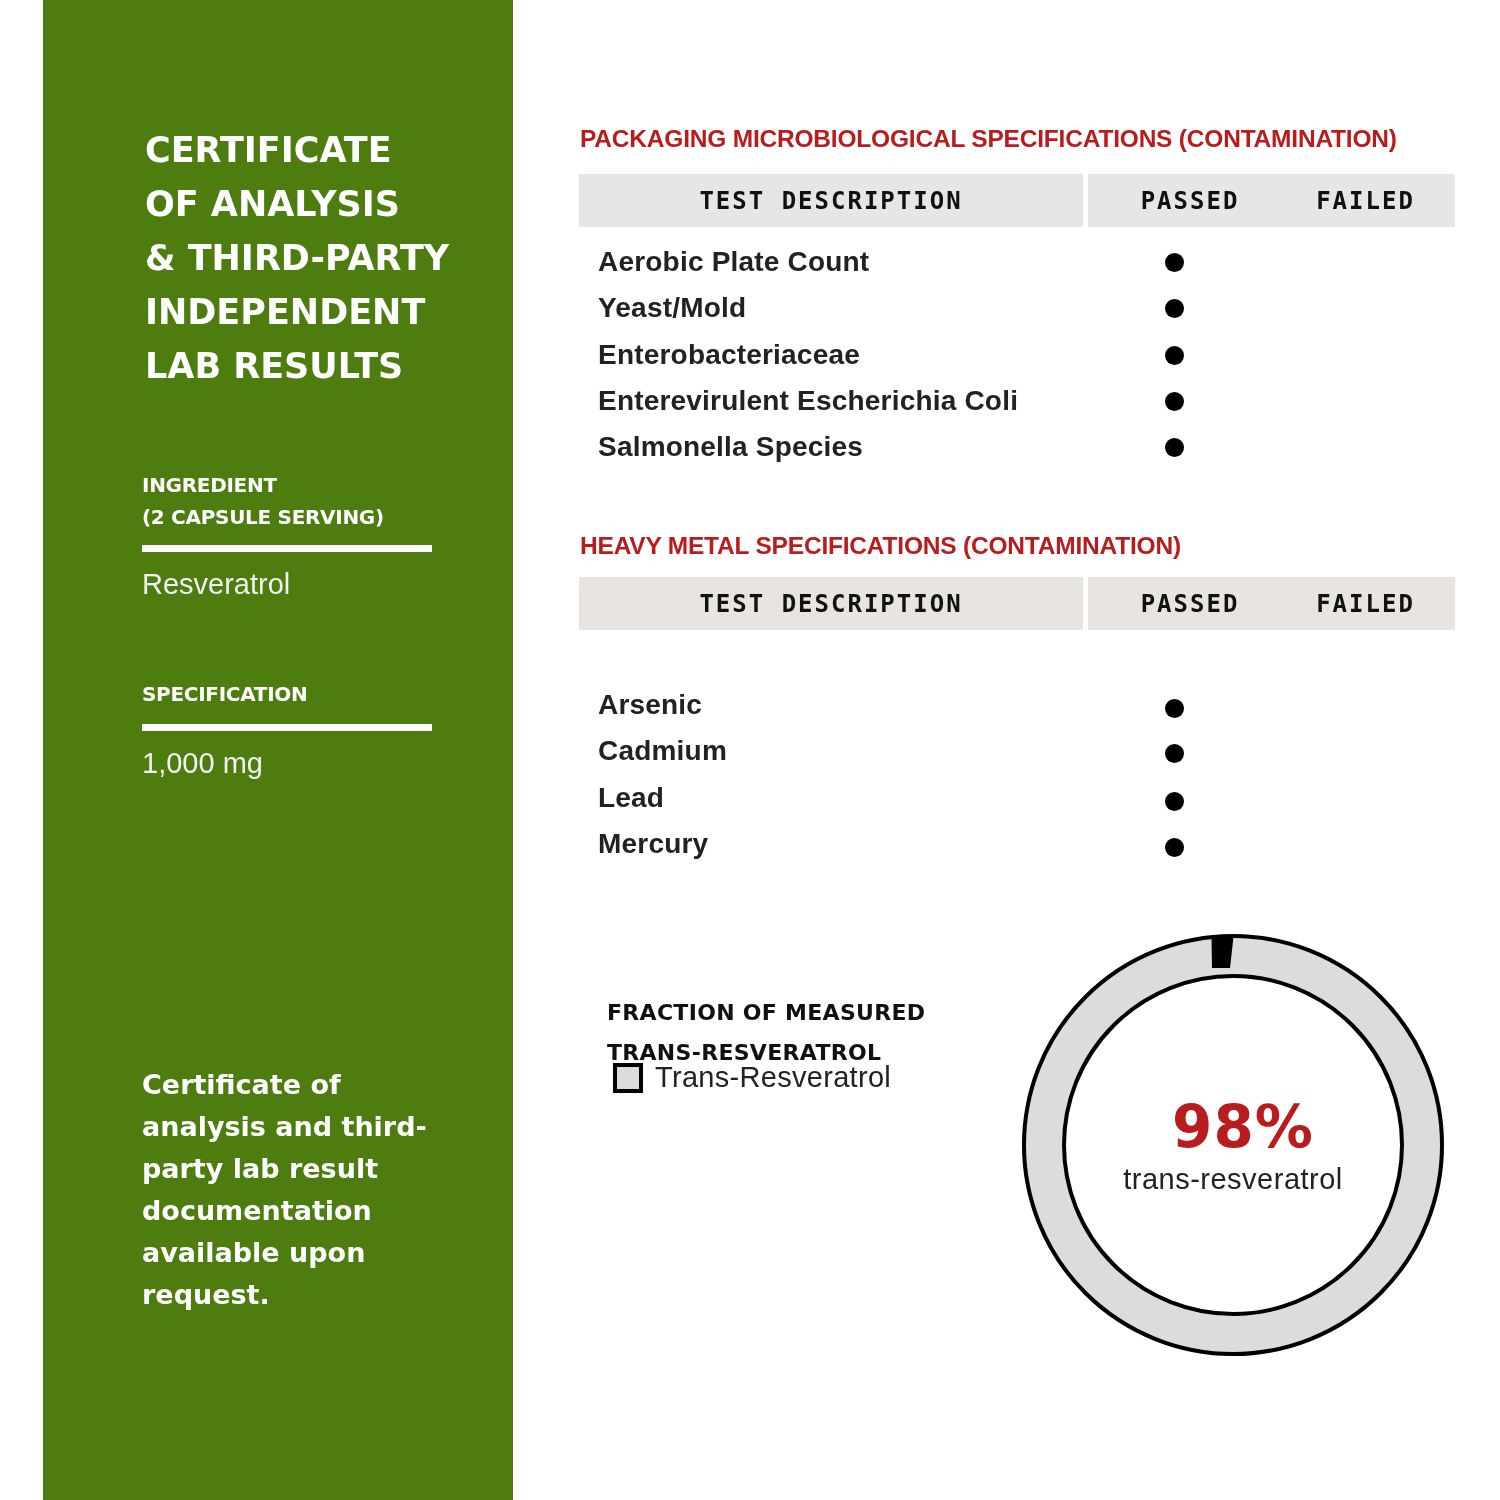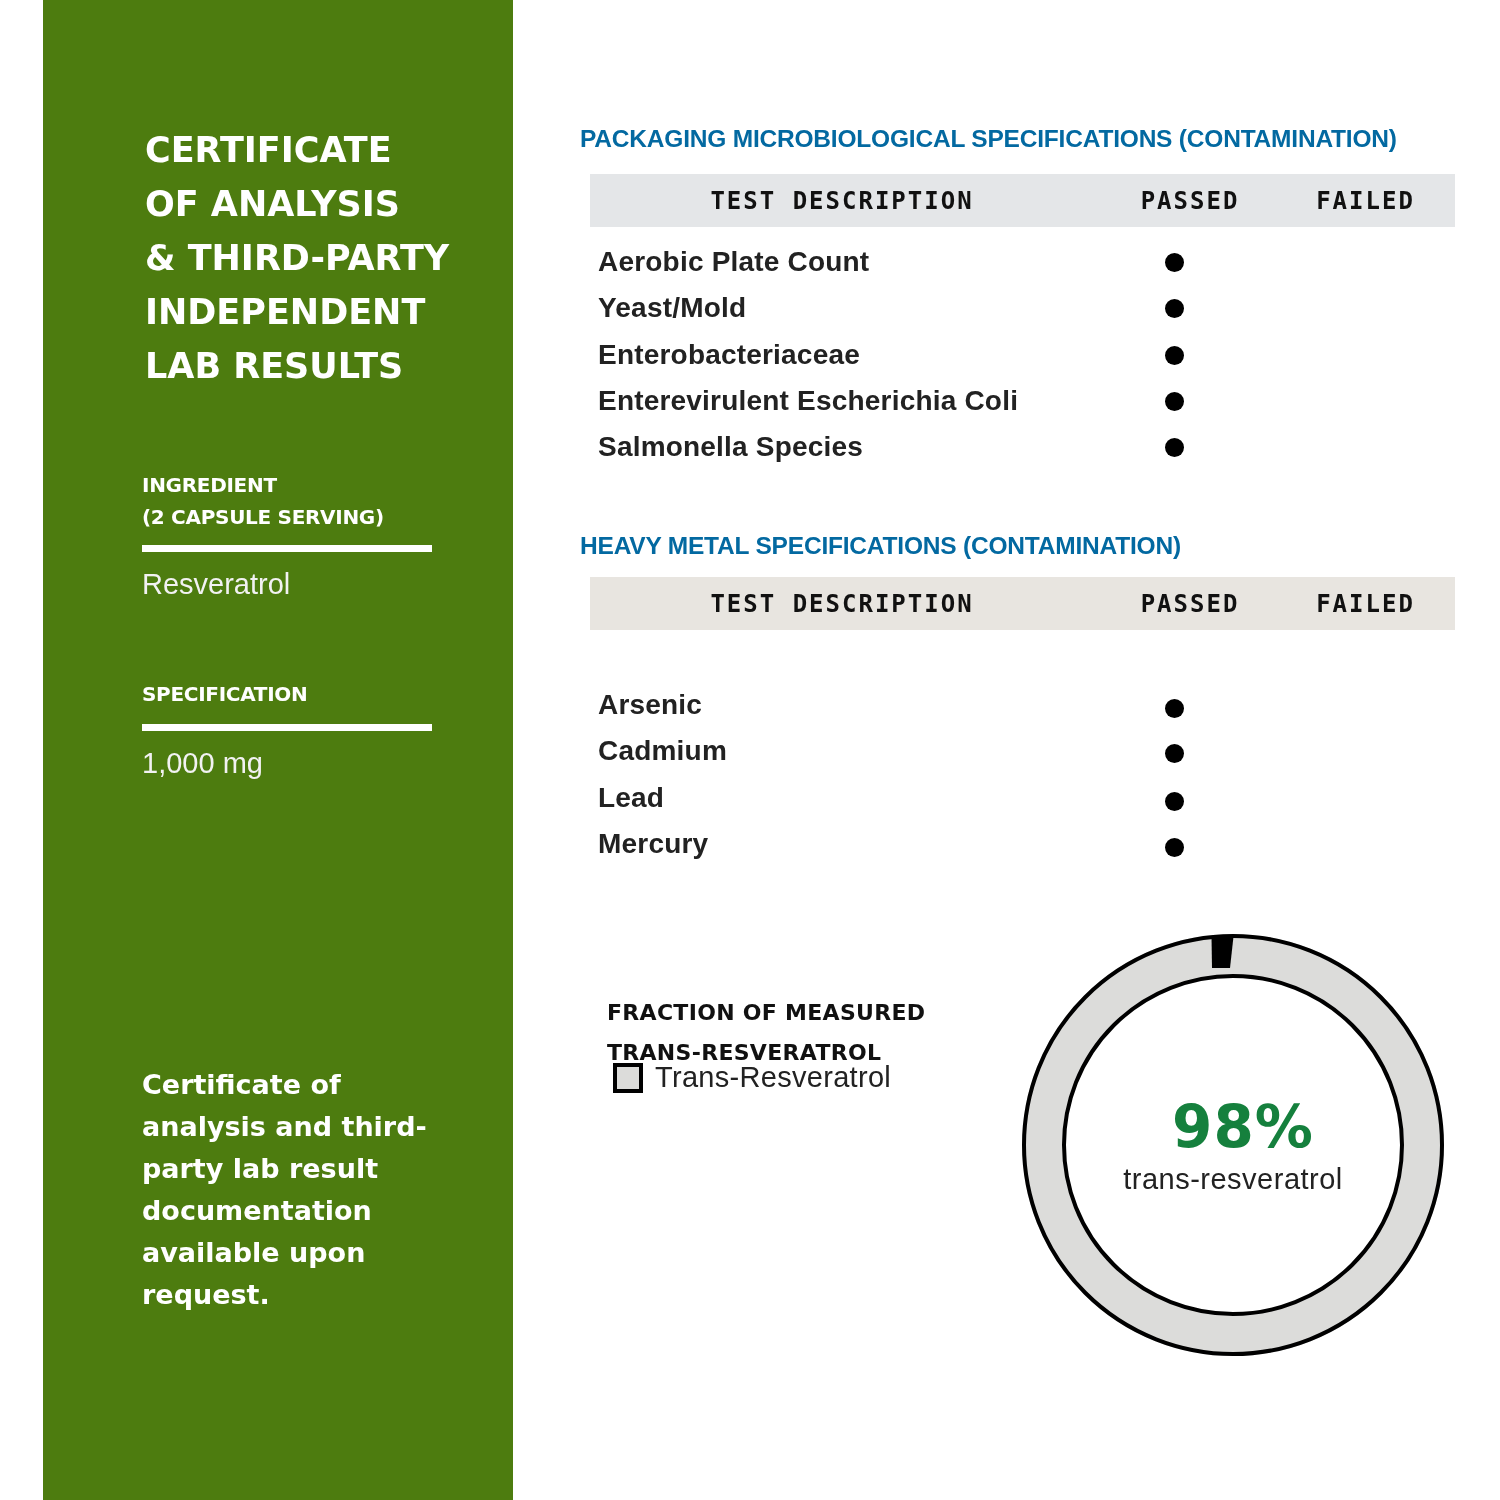--- a/index.html
+++ b/index.html
@@ -31,33 +31,33 @@
   .spec .label-rule { margin-top: 14px; }
   .note {
     position: absolute; left: 99px; top: 1064px; width: 330px;
     font-family: "DejaVu Sans", sans-serif; font-weight: bold;
     font-size: 27px; line-height: 42px; color: #fff;
   }
 
   .section-title {
     position: absolute; left: 580px;
     font-family: "Liberation Sans", sans-serif; font-weight: bold;
-    font-size: 24.5px; letter-spacing: -0.2px; color: #0369a1; white-space: nowrap;
+    font-size: 24.5px; letter-spacing: -0.2px; color: #b91c1c; white-space: nowrap;
   }
   .sec1-title { top: 125px; }
   .sec2-title { top: 532px; }
 
   .thead { position: absolute; left: 579px; width: 876px; height: 53px; }
   .thead .cell {
     position: absolute; top: 0; height: 53px;
     display: flex; align-items: center; justify-content: center;
     font-family: "DejaVu Sans Mono", monospace; font-weight: bold;
     font-size: 24px; letter-spacing: 2px; color: #111;
   }
-  .thead .c1 { left: 11px; width: 504px; }
+  .thead .c1 { left: 0; width: 504px; }
   .thead .c2 { left: 509px; width: 204px; }
   .thead .c3 { left: 697px; width: 179px; }
   .thead1 { top: 174px; }
   .thead1 .cell { background: #e4e6e8; }
   .thead2 { top: 577px; }
   .thead2 .cell { background: #e8e5e0; }
 
   .rows { position: absolute; left: 598px; width: 860px; font-weight: bold; }
   .row { position: relative; height: 46.3px; }
   .row .desc {
@@ -84,21 +84,21 @@
   .legend .legend-label {
     margin-left: 12px; font-family: "Liberation Sans", sans-serif;
     font-size: 29px; color: #222; letter-spacing: 0.3px;
   }
 
   .donut { position: absolute; left: 1021px; top: 933px; width: 424px; height: 424px; }
   .donut svg { position: absolute; left: 0; top: 0; }
   .donut .big {
     position: absolute; left: 0; width: 100%; top: 160px; text-align: center;
     font-family: "DejaVu Sans", sans-serif; font-weight: bold; font-size: 58px;
-    color: #15803d; letter-spacing: 1px; padding-left: 20px;
+    color: #b91c1c; letter-spacing: 1px; padding-left: 20px;
   }
   .donut .sub {
     position: absolute; left: 0; width: 100%; top: 230px; text-align: center;
     font-family: "Liberation Sans", sans-serif; font-size: 29px; color: #222;
     letter-spacing: 0.5px;
   }
 </style>
 </head>
 <body>
 

